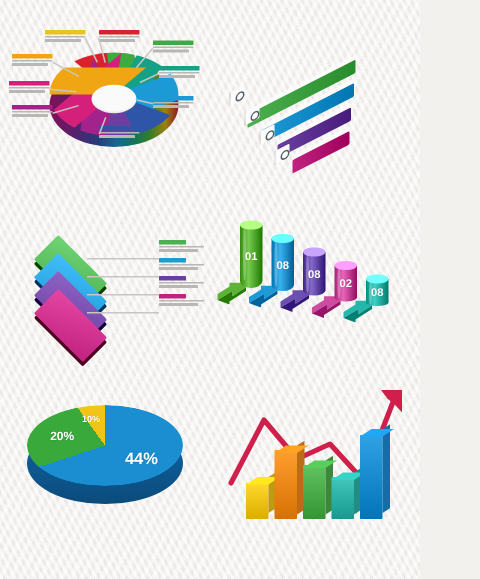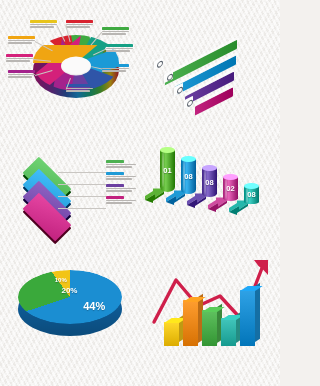--- a/index.html
+++ b/index.html
@@ -294,21 +294,21 @@
 
 <div class="panel" id="pie-panel">
   <div class="pie-side"></div>
   <div class="pie-face" id="pie-face">
       <div class="pseg" style="width: 100%; height: 100%; left: 0px; top: 0px; background: conic-gradient(rgb(27, 142, 210) 0deg, rgb(27, 142, 210) 252deg, rgba(0, 0, 0, 0) 252deg, rgba(0, 0, 0, 0) 360deg); border-radius: 50%; position: absolute; transform-origin: center center;"></div>
       <div class="pseg" style="width: 100%; height: 100%; left: 0px; top: 0px; background: conic-gradient(from 252deg, rgb(58, 169, 59) 0deg, rgb(58, 169, 59) 72deg, rgba(0, 0, 0, 0) 72deg, rgba(0, 0, 0, 0) 360deg); border-radius: 50%; position: absolute; transform-origin: center center;"></div>
       <div class="pseg" style="width: 100%; height: 100%; left: 0px; top: 0px; background: conic-gradient(from 324deg, rgb(242, 196, 22) 0deg, rgb(242, 196, 22) 36deg, rgba(0, 0, 0, 0) 36deg, rgba(0, 0, 0, 0) 360deg); border-radius: 50%; position: absolute; transform-origin: center center;"></div>
     </div>
   <div id="pie-labels">
       <div class="pielbl" style="font-size: 11px; left: 66.2705px; top: 37.8168px; width: 28px; text-align: center;">44%</div>
-      <div class="pielbl" style="font-size: 8px; left: 13.4683px; top: 24.3647px; width: 28px; text-align: center; margin-left: 28px;">20%</div>
+      <div class="pielbl" style="font-size: 8px; left: 13.4683px; top: 24.3647px; width: 28px; text-align: center;">20%</div>
       <div class="pielbl" style="font-size: 6px; left: 32.7295px; top: 14.7342px; width: 28px; text-align: center;">10%</div>
     </div>
 </div>
 
 <div class="panel" id="growth-panel">
   <svg id="trend-svg" width="126" height="96" style="position:absolute;left:0;top:0;overflow:visible">
       <polyline points="4,64 26,22 48,48 70,38 92,62 112,10" fill="none" stroke="#cf1f4a" stroke-width="3.4" stroke-linecap="round" stroke-linejoin="round"></polyline>
       <path d="M104 2 L118 2 L118 17 L113 11.5 L108.5 8 Z" fill="#cf1f4a"></path>
     </svg>
   <div id="gbars">

